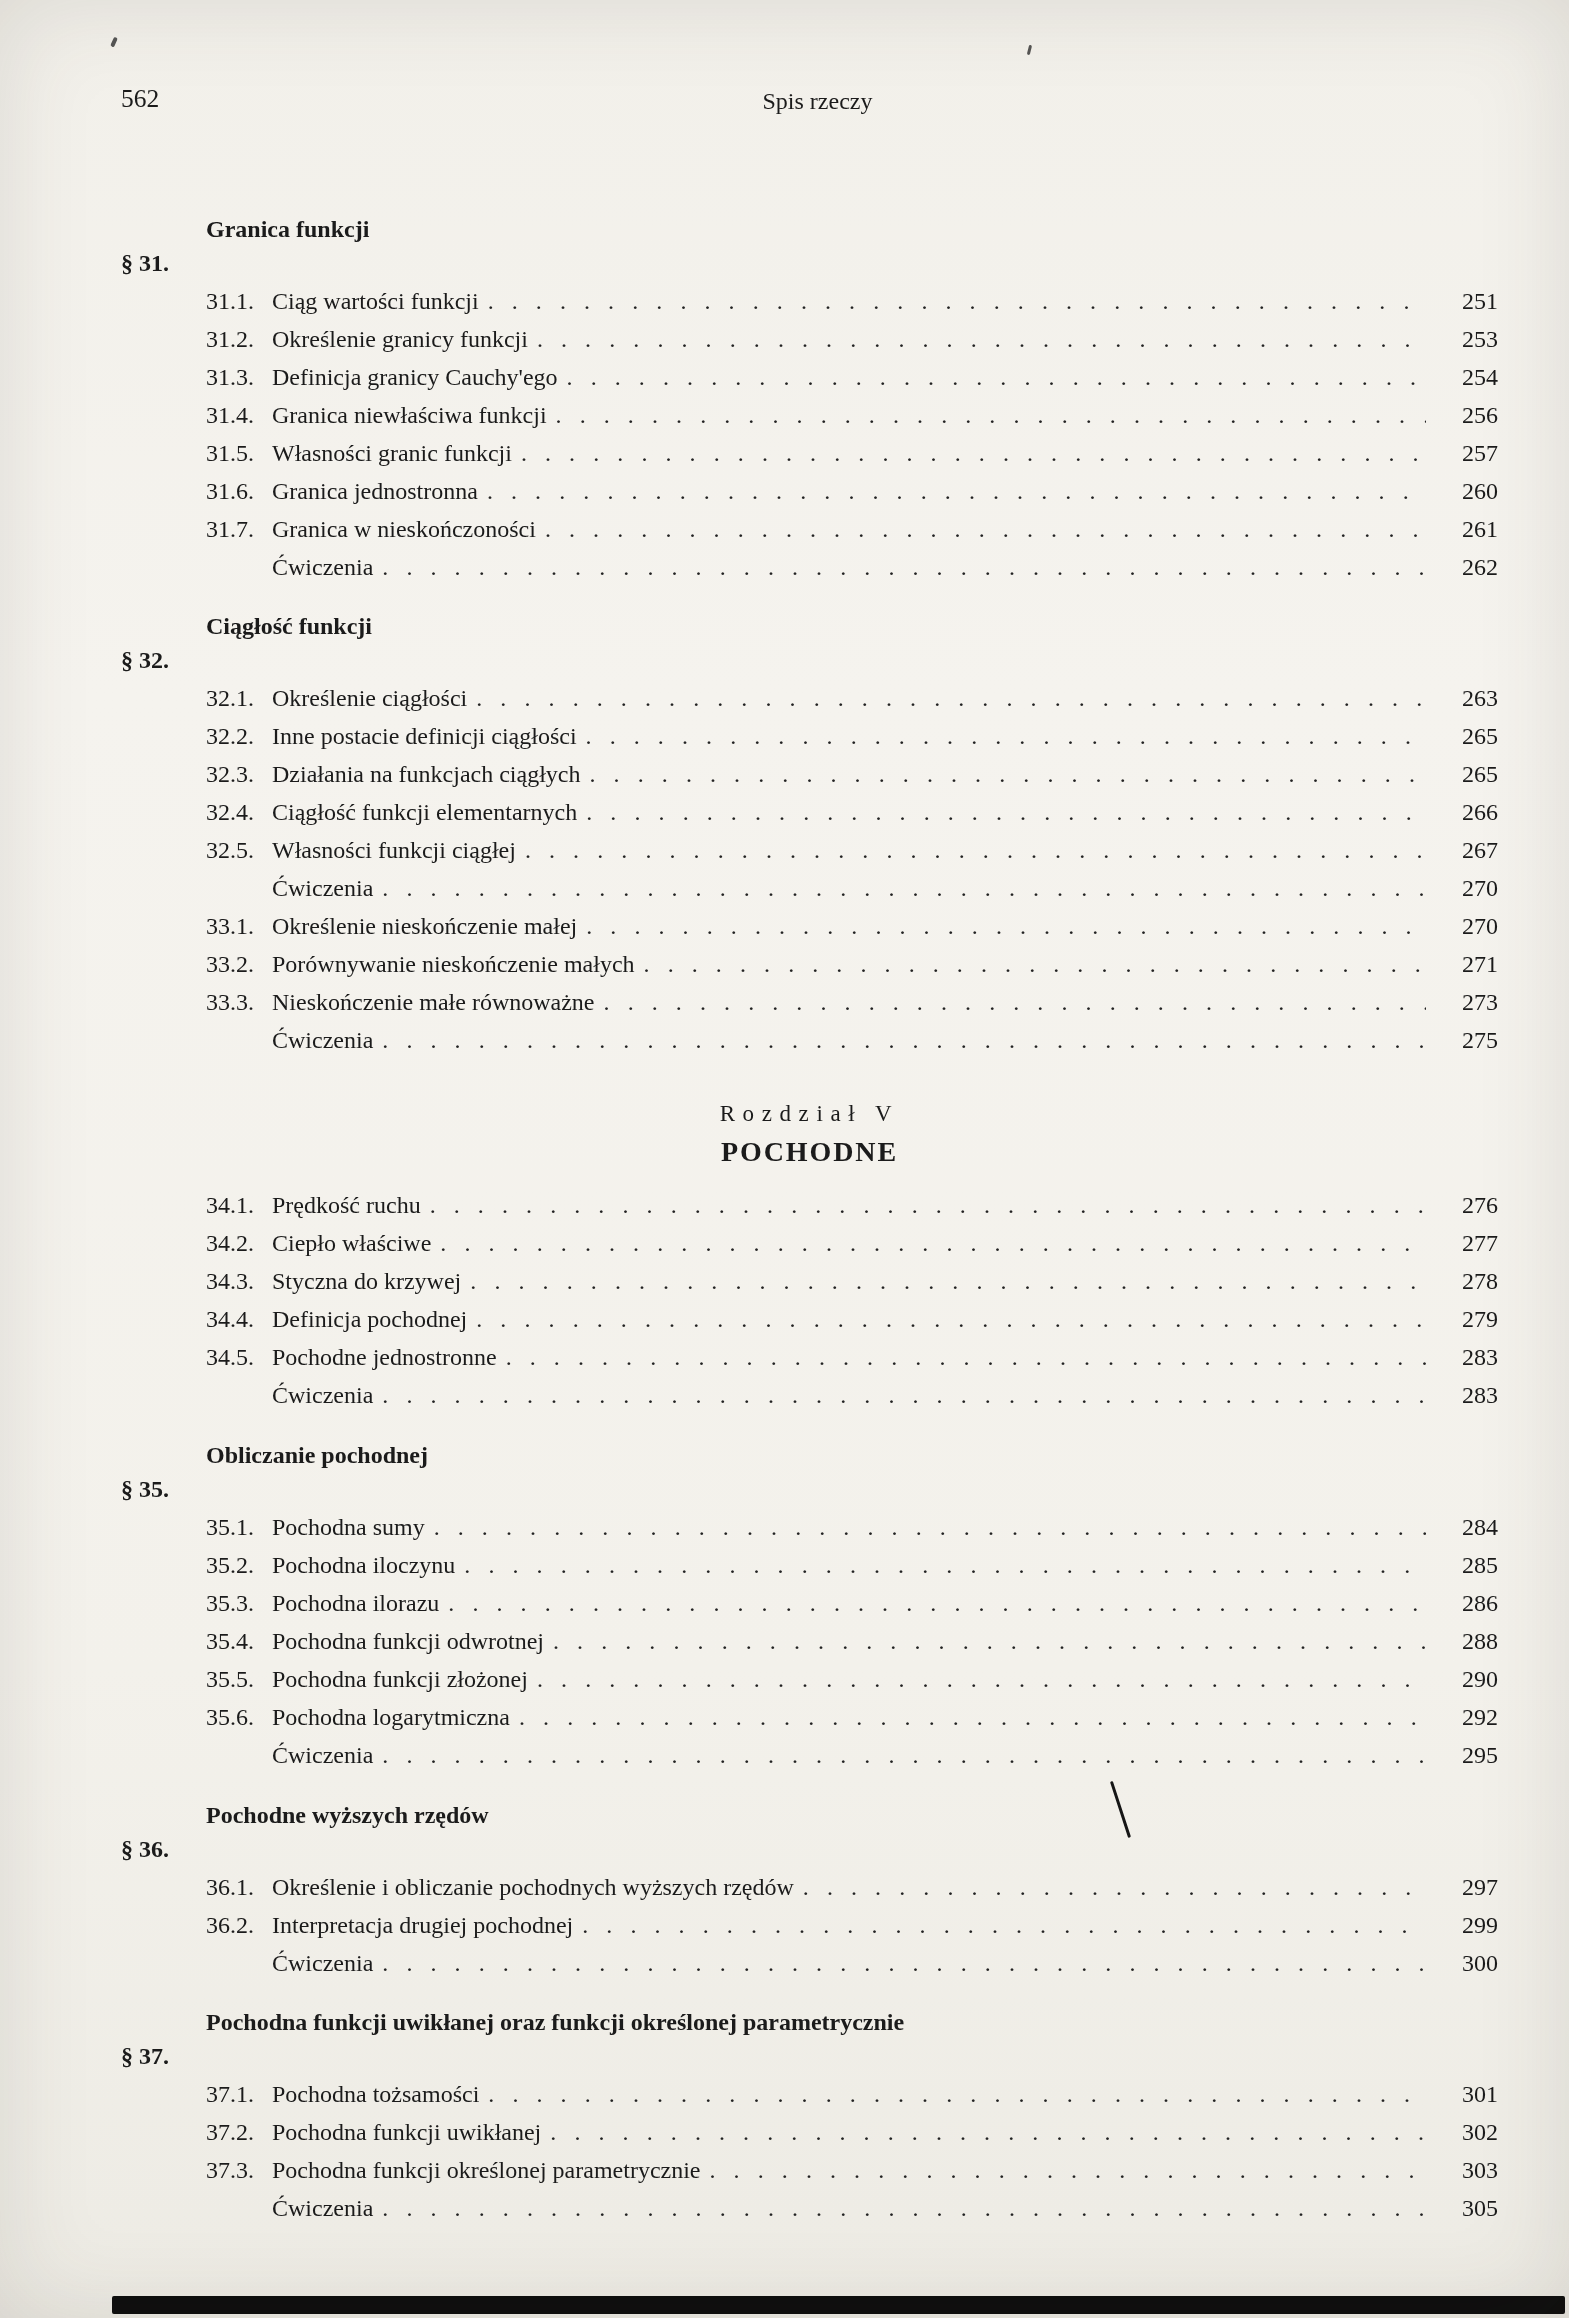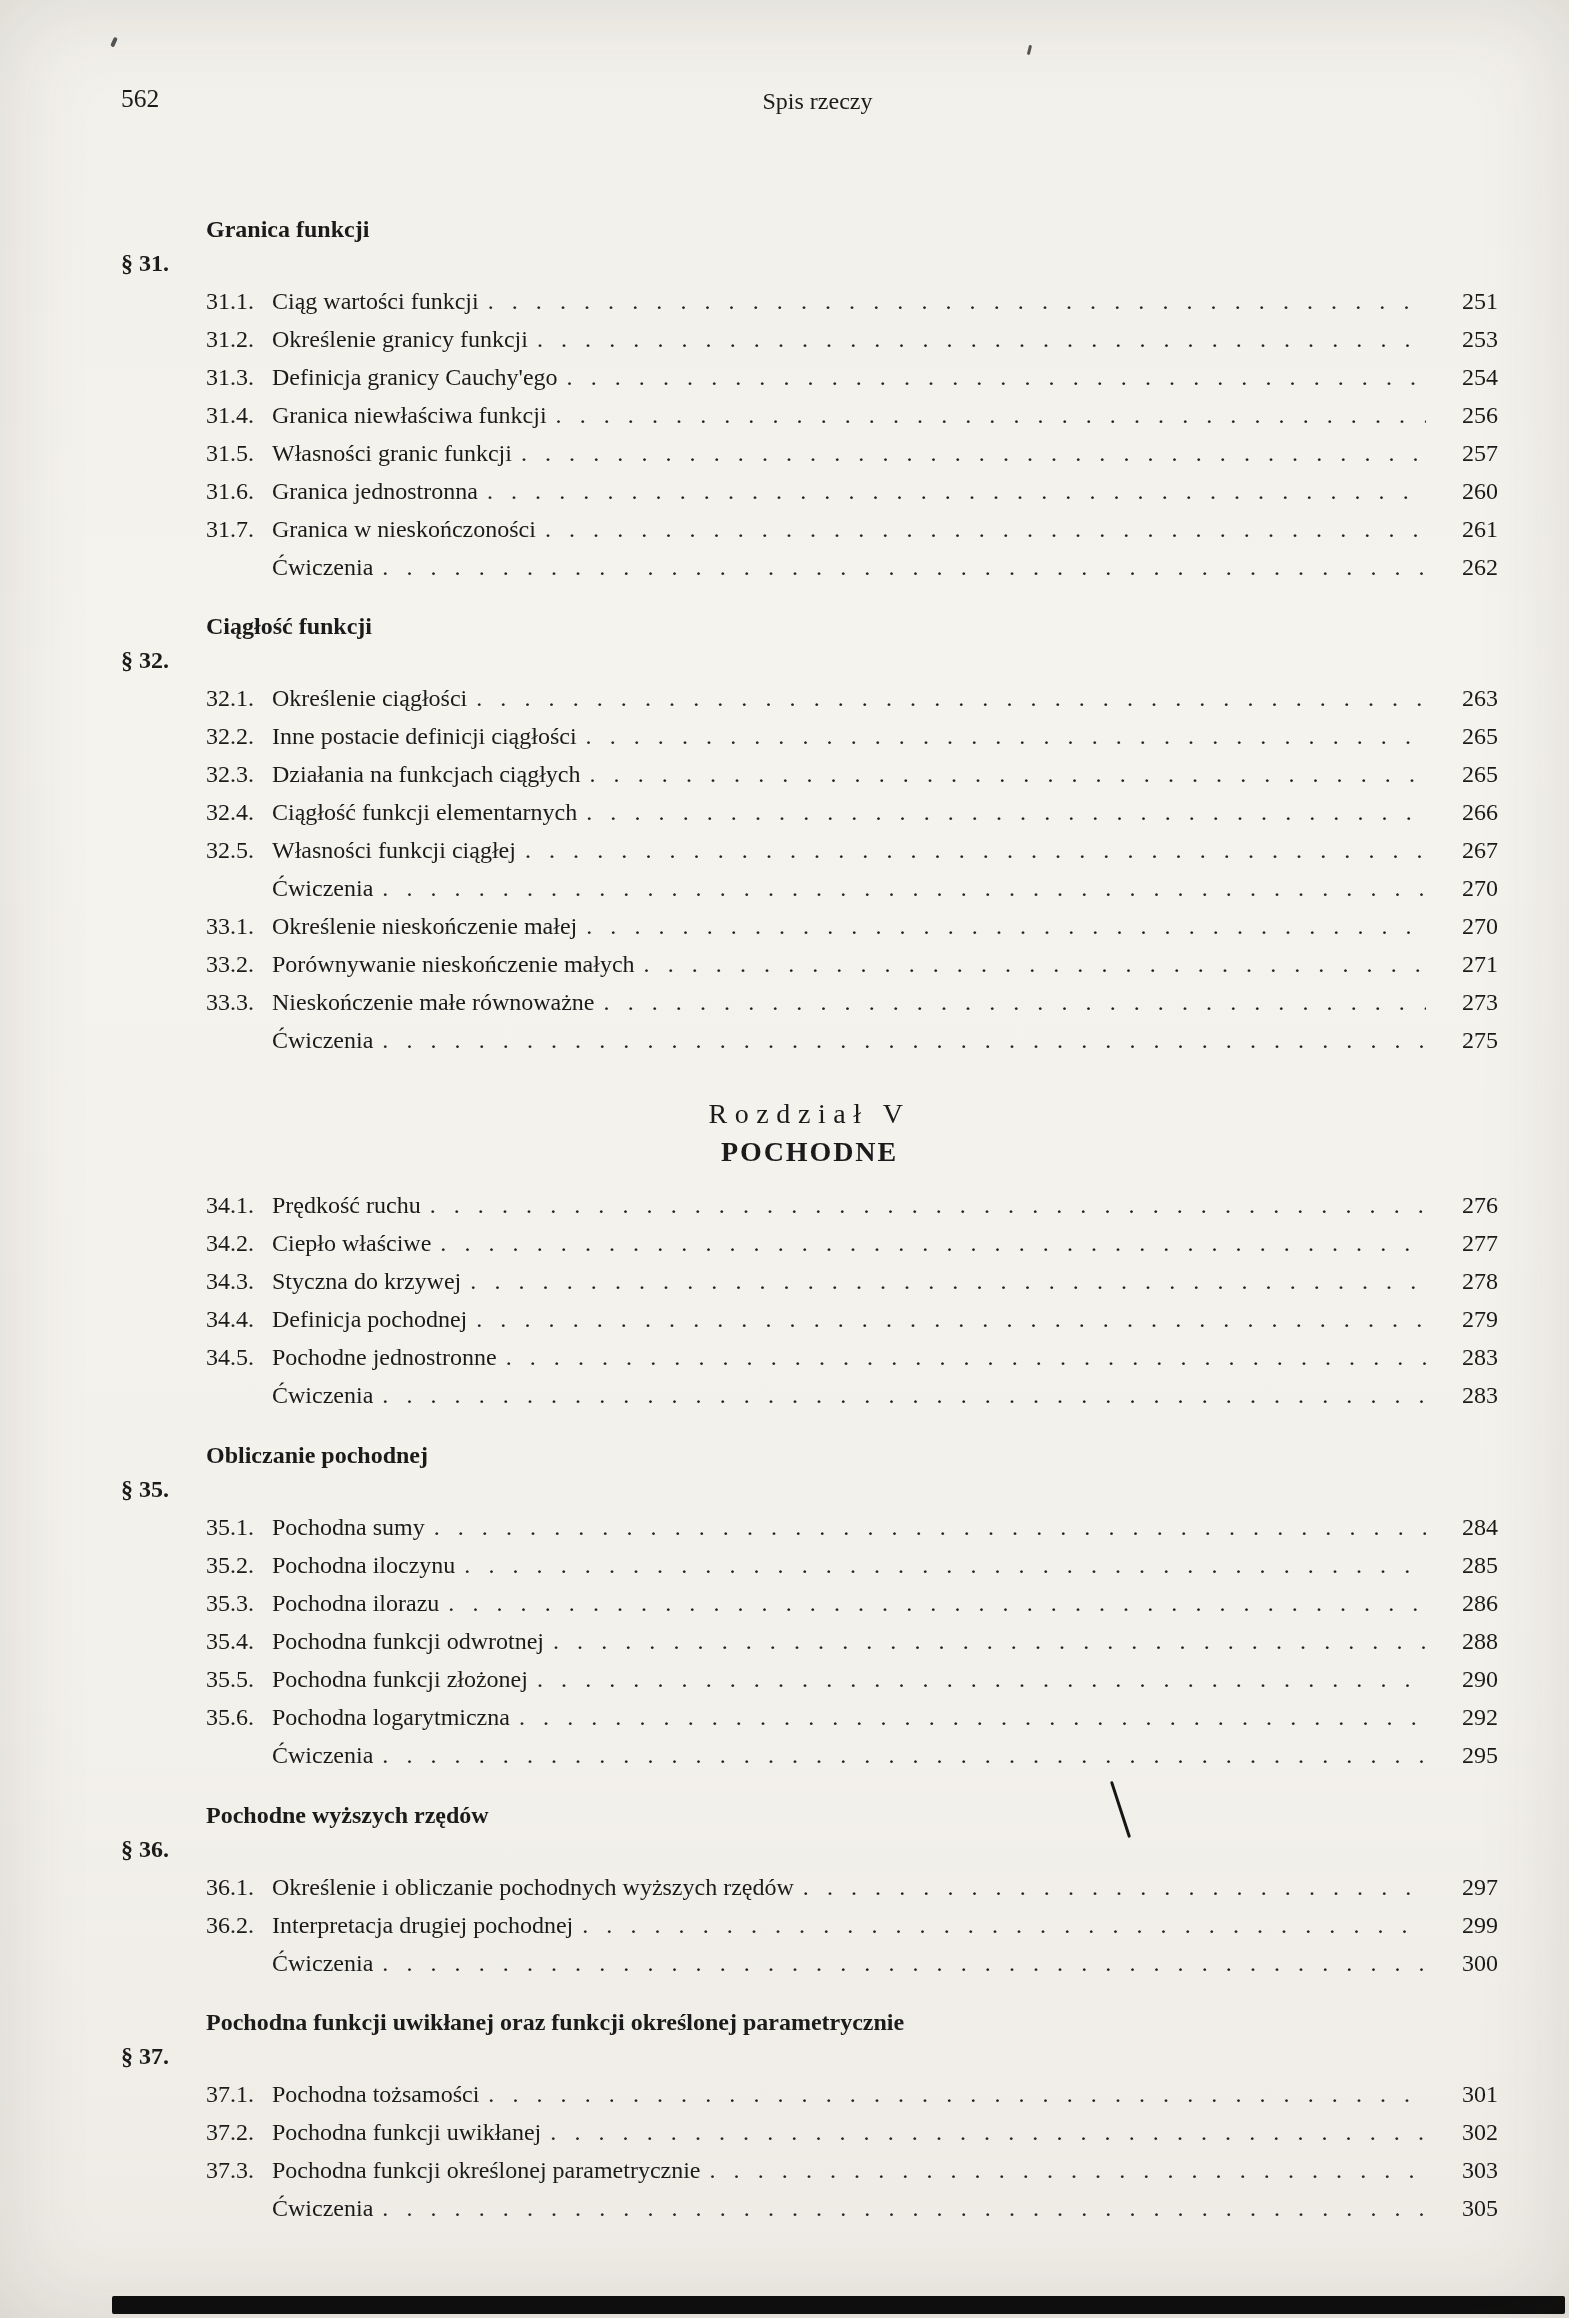--- a/index.html
+++ b/index.html
@@ -80,21 +80,21 @@
   .pg { flex: none; min-width: 61px; text-align: right; }
 
   .chapter {
     text-align: center;
     margin-top: 37px;
     margin-bottom: 15.3px;
   }
   .chapter-label {
     letter-spacing: 7.6px;
     line-height: 36px;
-    font-size: 28px;
+    font-size: 23px;
   }
   .chapter-title {
     font-weight: 700;
     font-size: 28px;
     letter-spacing: 1.9px;
     line-height: 39px;
   }
 
   
   .scan-bar {

